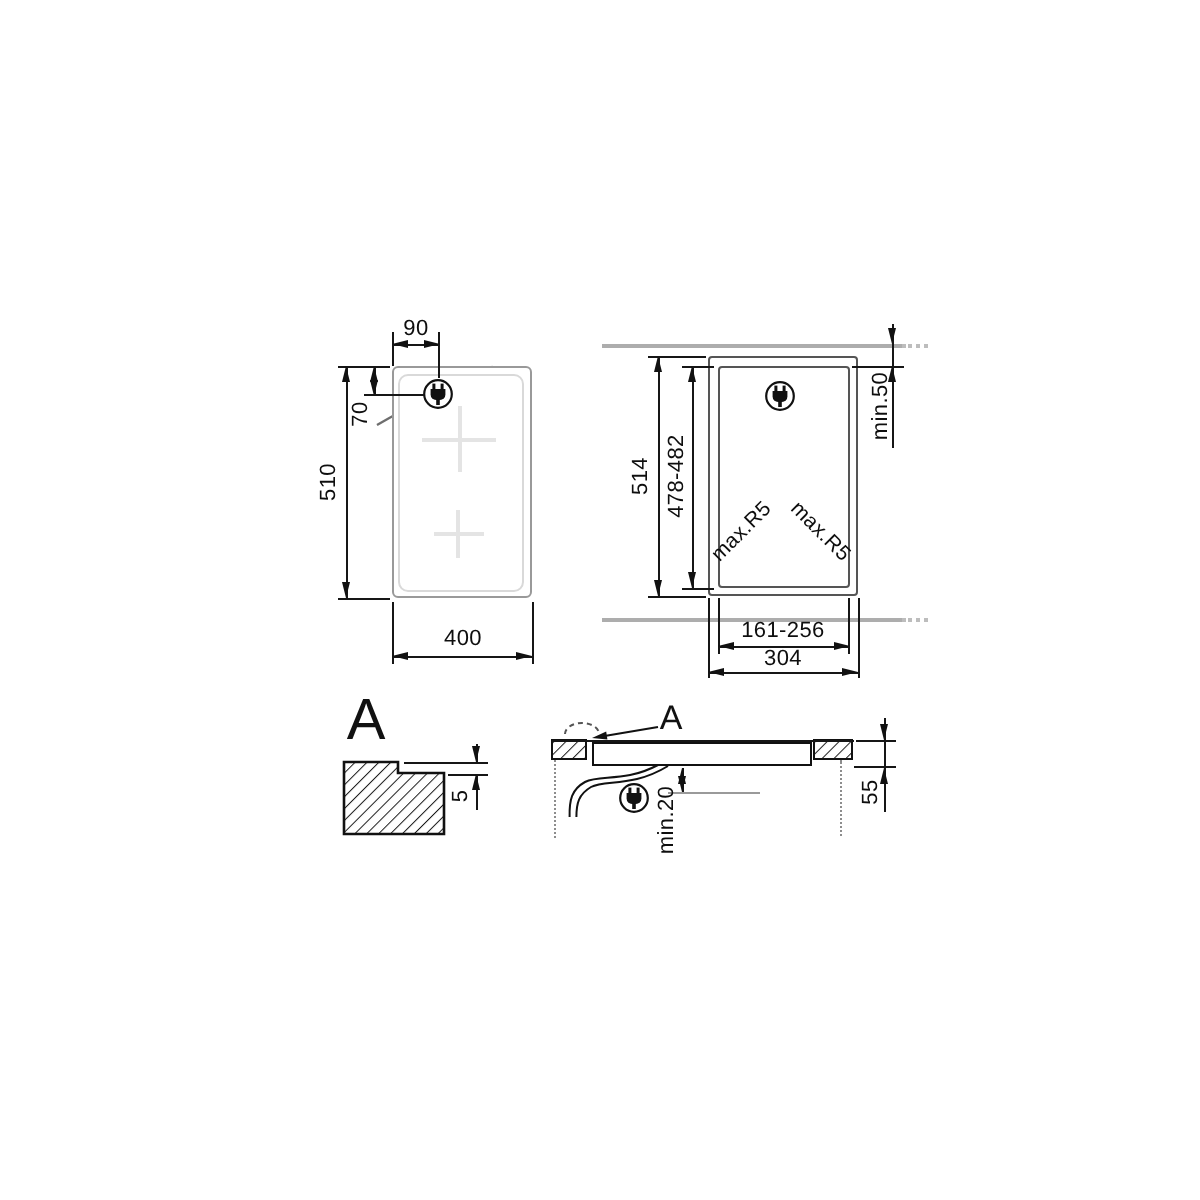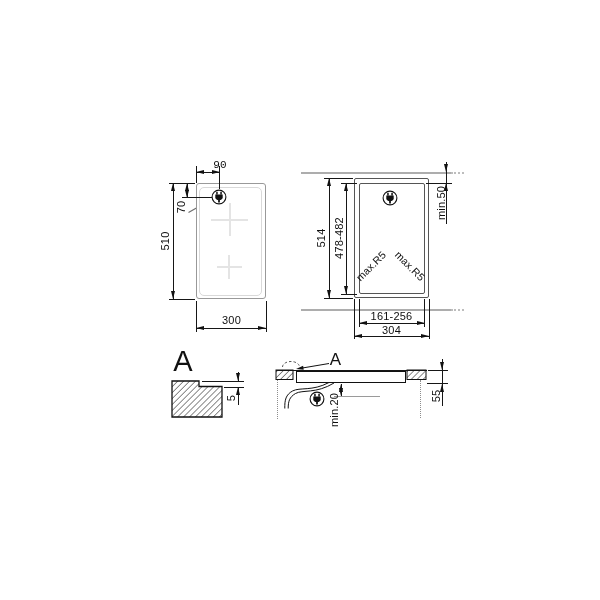--- a/index.html
+++ b/index.html
@@ -85,41 +85,41 @@
       <rect x="1.3" y="-5.2" width="1.5" height="2.8" fill="#111"></rect>
       <path d="M -3.7 -2.5 L 3.7 -2.5 L 3.7 0.3 Q 3.7 3.1 0 3.1 Q -3.7 3.1 -3.7 0.3 Z" fill="#111"></path>
       <rect x="-0.9" y="2.9" width="1.8" height="2.6" fill="#111"></rect>
     </svg>
 
     <div class="vl" style="left:196px;top:166px;height:17px;"></div>
     <div class="vl" style="left:219px;top:166px;height:23px;"></div>
     <div class="hl" style="left:196px;top:172px;width:24px;"></div>
     <div class="arr al" style="left:196px;top:170px;"></div>
     <div class="arr ar" style="left:212px;top:170px;"></div>
-    <span class="dim" style="left:220px;top:165px;font-family:Liberation Mono, monospace;">90</span>
+    <span class="dim" style="left:208px;top:165px;">90</span>
 
     <div class="vl" style="left:187px;top:183px;height:15px;"></div>
     <div class="arr au" style="left:185px;top:183px;"></div>
     <div class="arr ad" style="left:185px;top:189.5px;"></div>
     <div class="hl" style="left:182px;top:197px;width:30px;"></div>
     <span class="dim rot" style="left:180.5px;top:207px;">70</span>
 
     <div class="hl" style="left:169px;top:183px;width:26px;"></div>
     <div class="hl" style="left:169px;top:299px;width:26px;"></div>
     <div class="vl" style="left:173px;top:183px;height:116px;"></div>
     <div class="arr au" style="left:171px;top:183px;"></div>
     <div class="arr ad" style="left:171px;top:291px;"></div>
     <span class="dim rot" style="left:164.5px;top:241px;">510</span>
 
     <div class="vl" style="left:196px;top:301px;height:31px;"></div>
     <div class="vl" style="left:265.5px;top:301px;height:31px;"></div>
     <div class="hl" style="left:196px;top:328px;width:70px;"></div>
     <div class="arr al" style="left:196px;top:326px;"></div>
     <div class="arr ar" style="left:258px;top:326px;"></div>
-    <span class="dim" style="left:231.5px;top:320px;">300</span>
+    <span class="dim" style="left:231.5px;top:320px;">400</span>
   </div>
 
   <div class="grp">
 
     <div class="hl gray" style="left:301px;top:172px;width:150px;"></div>
     <div class="dott" style="left:451px;top:172px;width:13px;"></div>
     <div class="hl gray" style="left:301px;top:308.5px;width:150px;"></div>
     <div class="dott" style="left:451px;top:308.5px;width:13px;"></div>
 
     <div class="box" style="left:354px;top:178px;width:75px;height:120px;border:1.4px solid #555;border-radius:2px;"></div>

